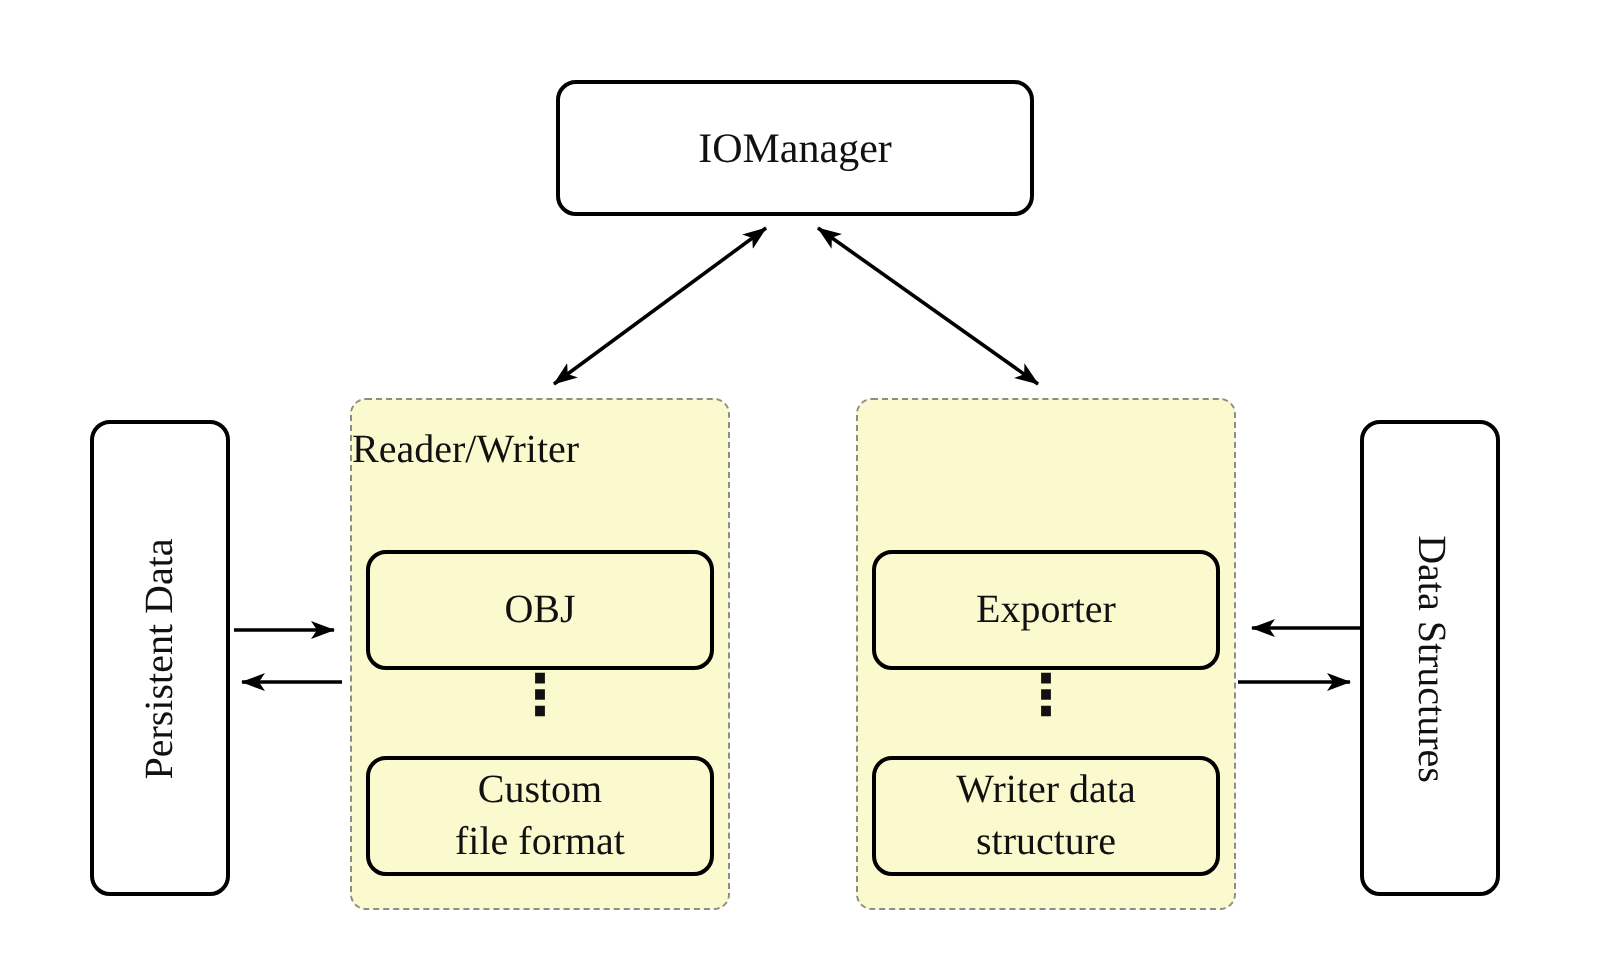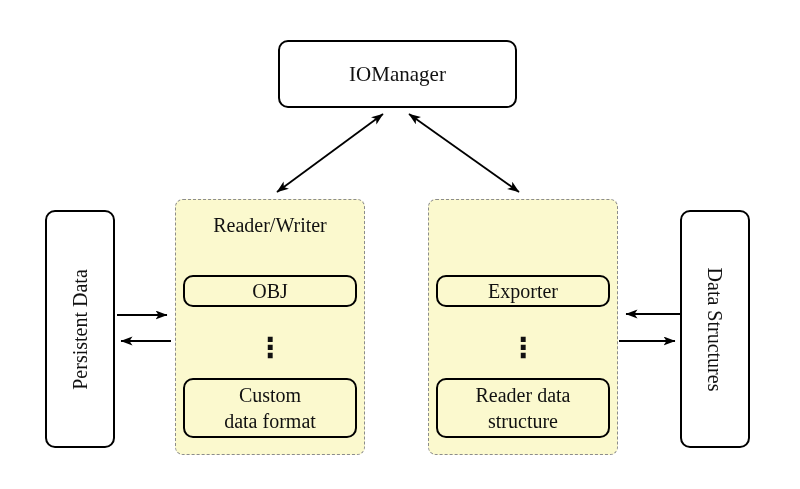--- a/index.html
+++ b/index.html
@@ -38,34 +38,34 @@
     top:199px;width:190px;height:256px;
     background:var(--panel-fill);
     border:1.5px dashed var(--panel-border);
     border-radius:8px;
     box-sizing:border-box;
   }
   .panel-left{left:175px;}
   .panel-right{left:428px;}
   .panel-title{
     position:absolute;left:0;right:0;top:14px;
-    text-align:center;font-size:20px;
+    text-align:left;font-size:20px;
   }
   .inner-box{
     position:absolute;left:7px;width:174px;
     background:var(--panel-fill);
     border:2.5px solid var(--line);
     border-radius:10px;
     display:flex;align-items:center;justify-content:center;
     text-align:center;
     font-size:20px;line-height:26px;
     white-space:pre-line;
     box-sizing:border-box;
   }
-  .box-top{top:75px;height:32px;}
+  .box-top{top:75px;height:60px;}
   .box-bottom{top:178px;height:60px;}
   .dots{
     position:absolute;left:0;right:0;top:125px;height:44px;
     display:flex;align-items:center;justify-content:center;
     font-size:28px;font-weight:bold;
     font-family:"DejaVu Sans","Liberation Sans",sans-serif;
   }
 </style>
 </head>
 <body>
@@ -96,23 +96,23 @@
 
   <div class="node vbox vbox-right">
     <span class="vtext rot-cw">Data Structures</span>
   </div>
 
   <div class="panel panel-left">
     <div class="panel-title">Reader/Writer</div>
     <div class="inner-box box-top">OBJ</div>
     <div class="dots">⋮</div>
     <div class="inner-box box-bottom">Custom
-data format</div>
+file format</div>
   </div>
 
   <div class="panel panel-right">
     <div class="inner-box box-top">Exporter</div>
     <div class="dots">⋮</div>
-    <div class="inner-box box-bottom">Reader data
+    <div class="inner-box box-bottom">Writer data
 structure</div>
   </div>
 
 </div>
 
 </body></html>

